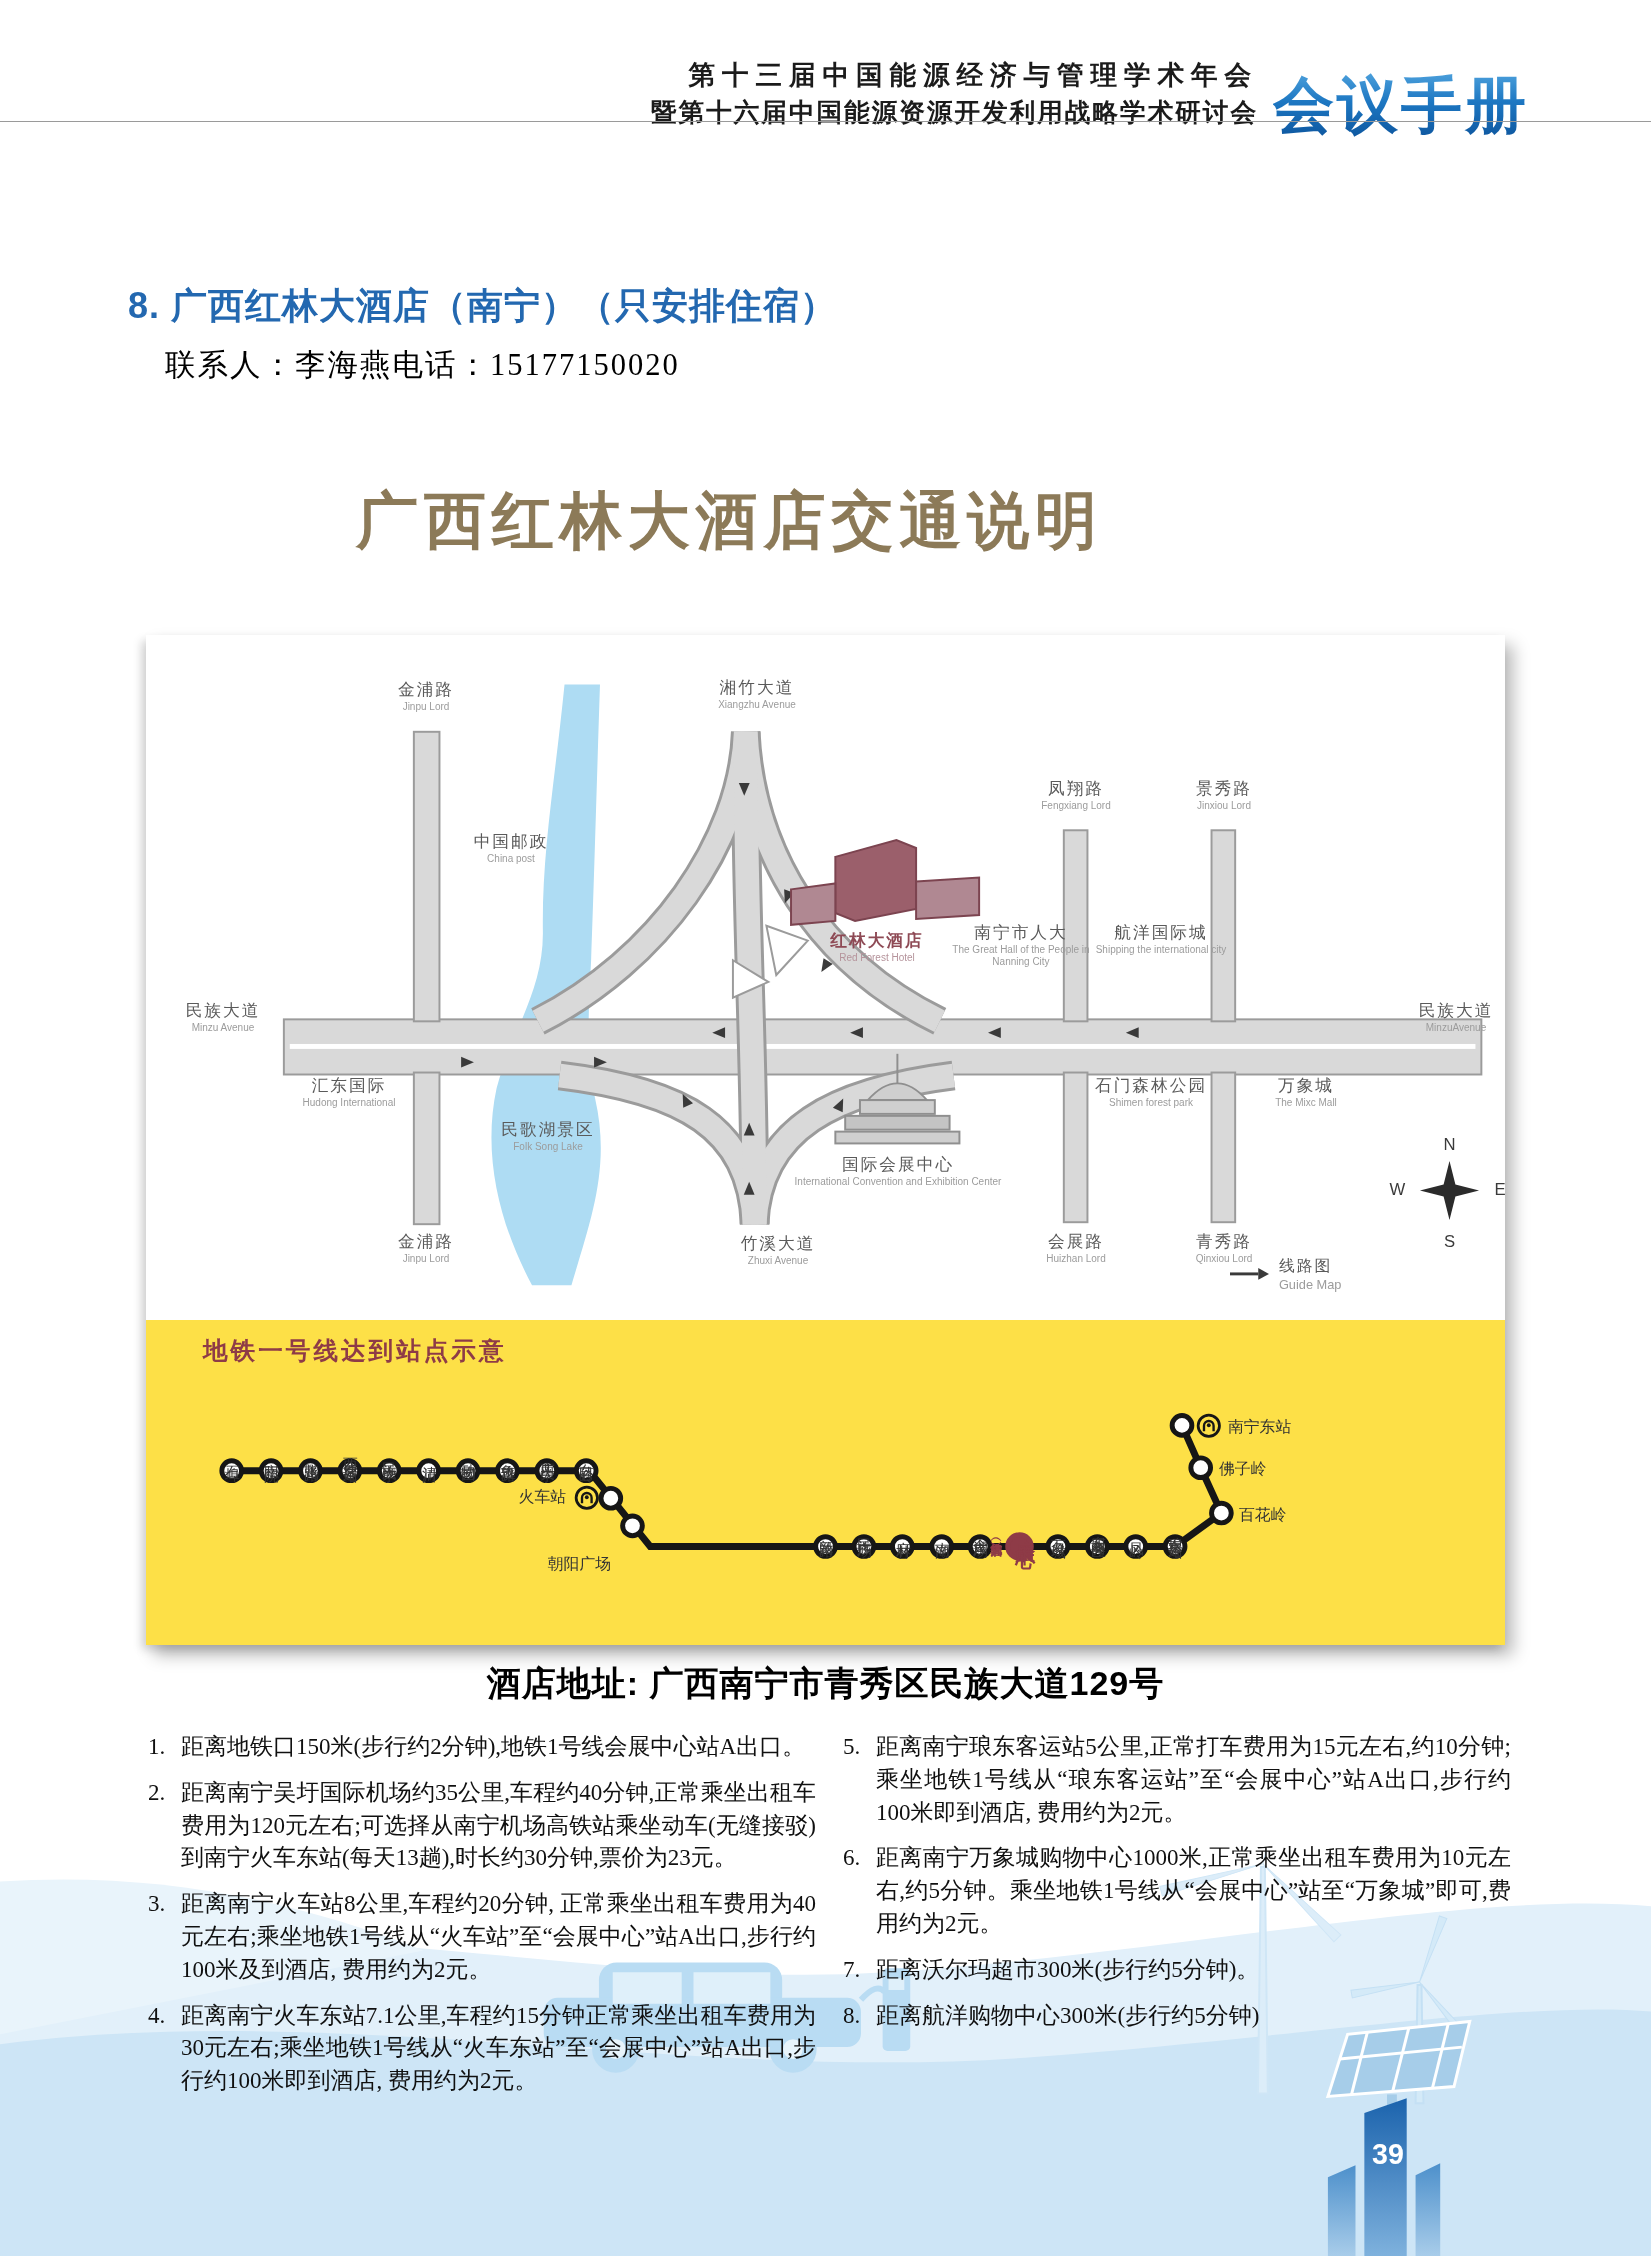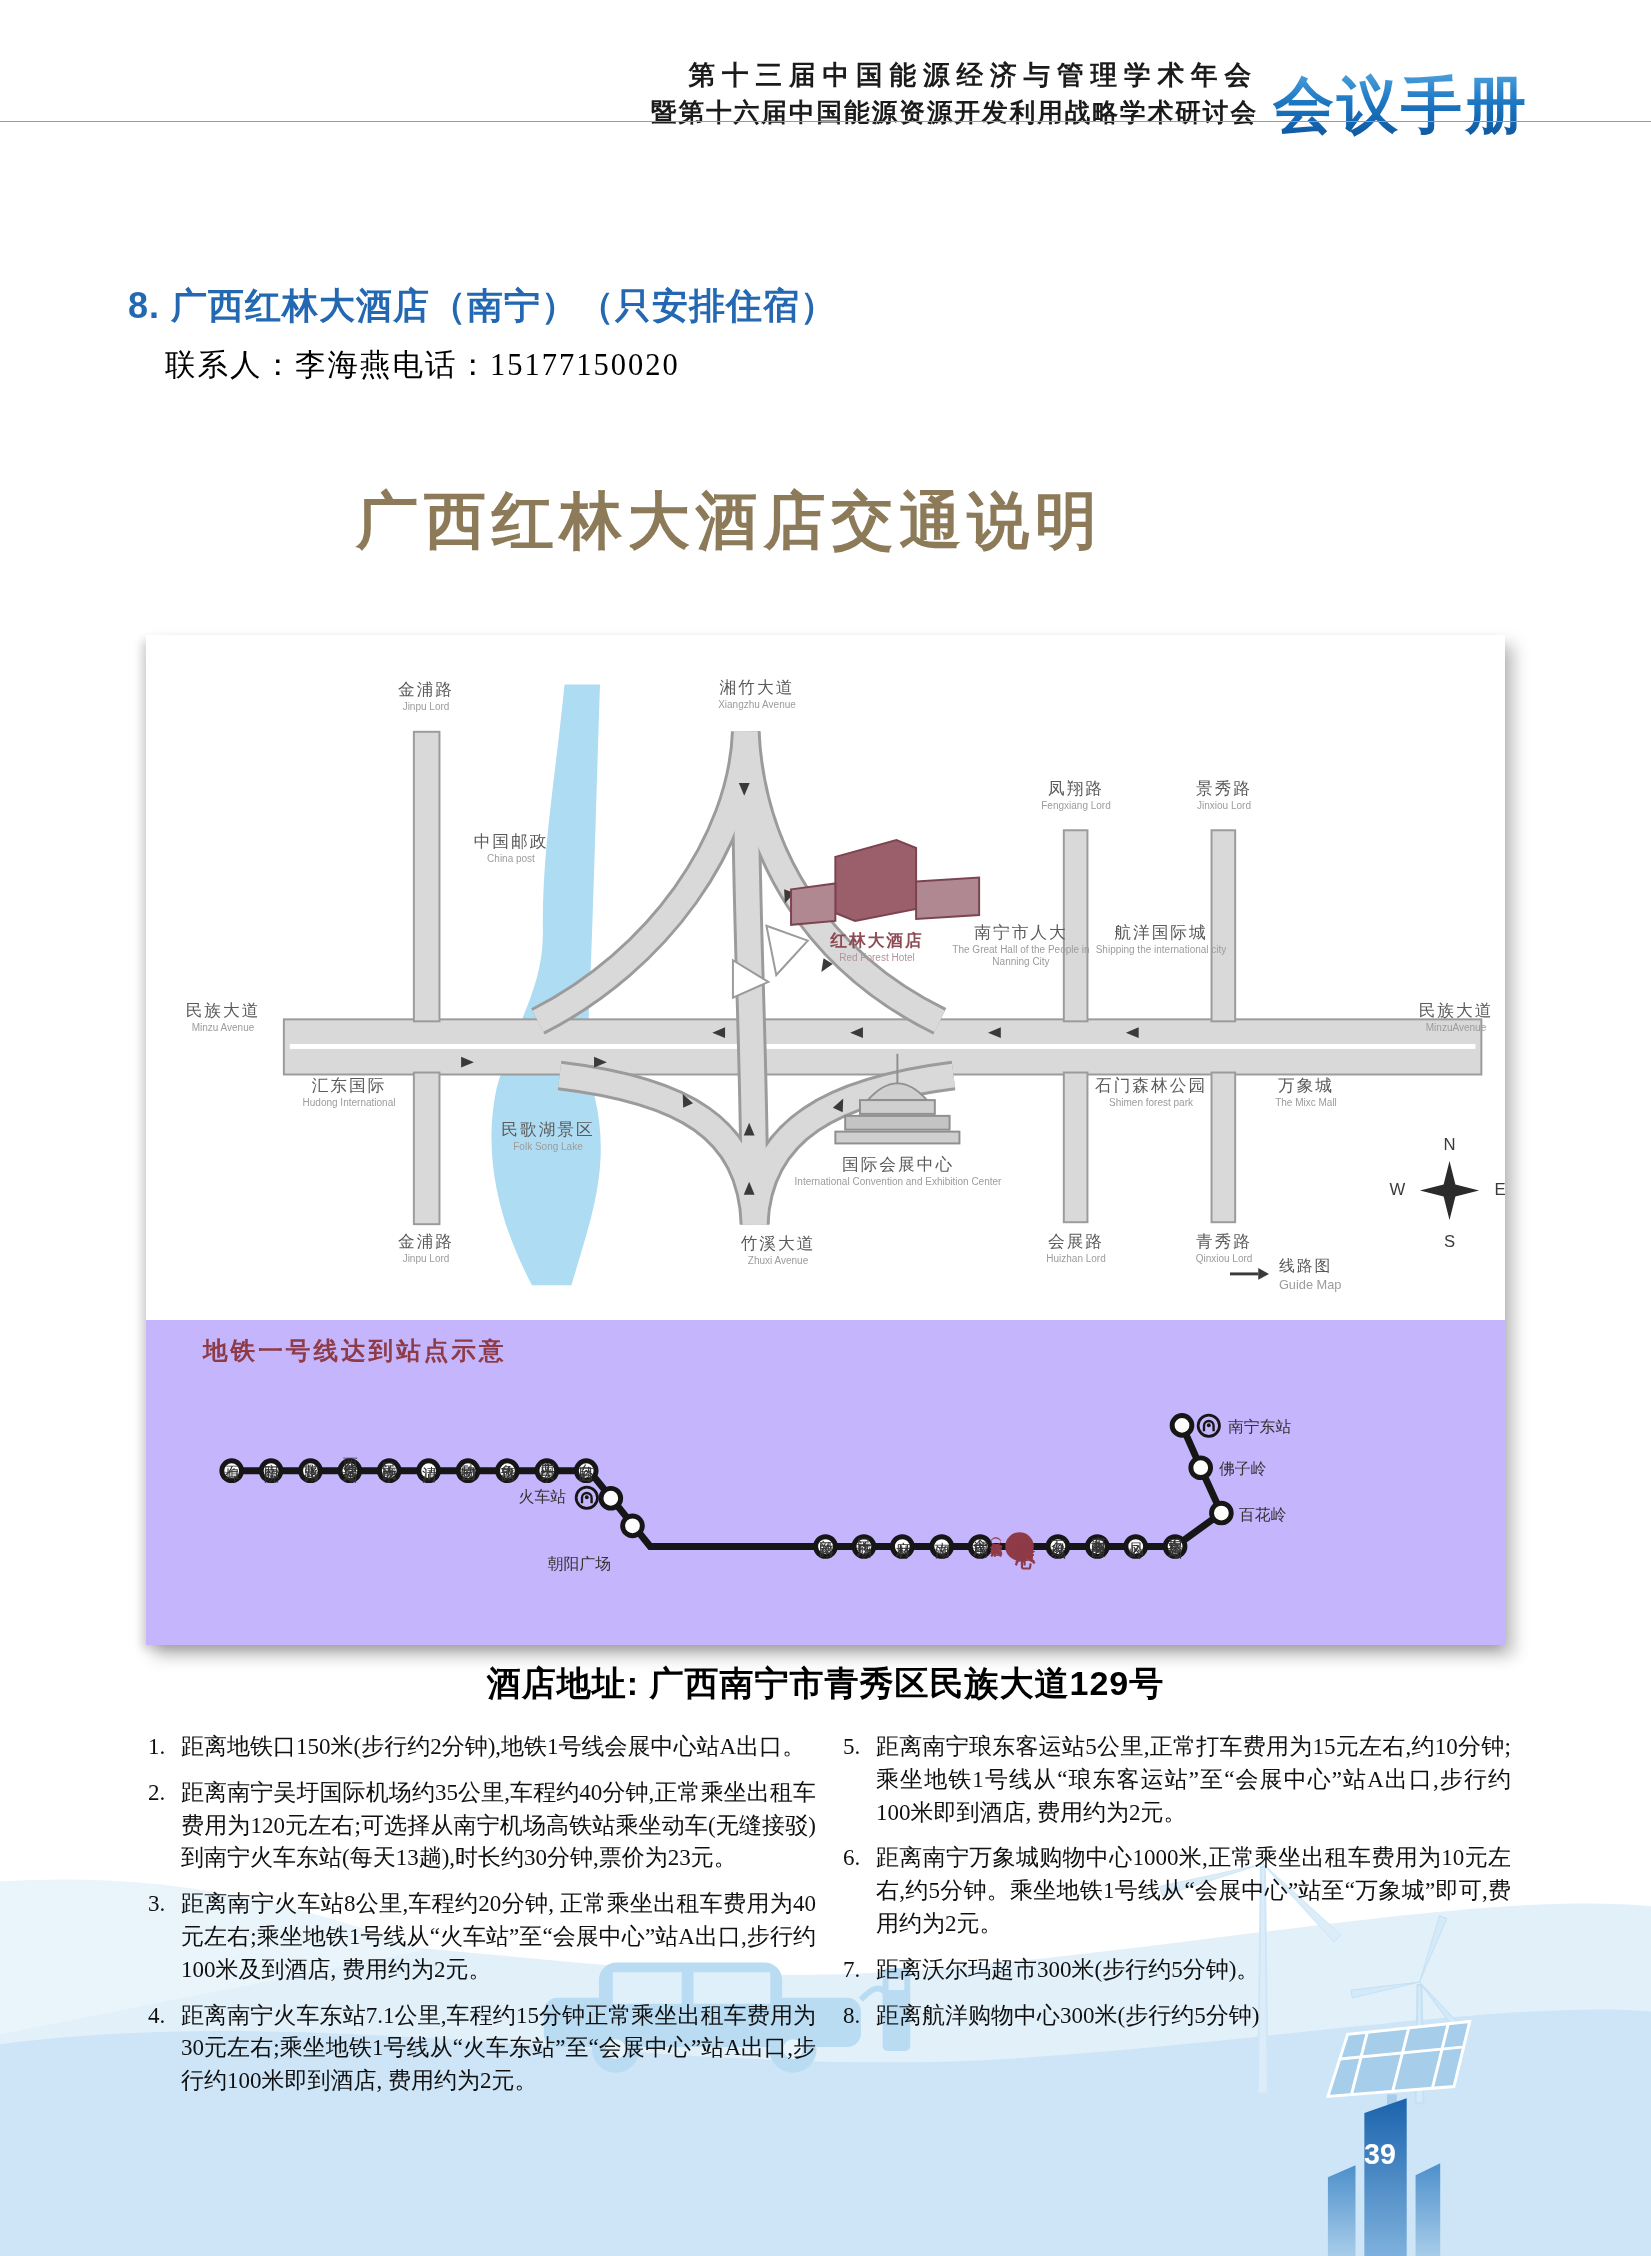--- a/index.html
+++ b/index.html
@@ -42,21 +42,21 @@
            font-size:16.7px;color:#3a3a3a;}
   .compass .n{position:absolute;top:0;left:0;width:69px;}
   .compass .s{position:absolute;top:97px;left:0;width:69px;}
   .compass .w{position:absolute;top:45px;left:-25.6px;}
   .compass .e{position:absolute;top:45px;right:-21.7px;}
   .compass svg{position:absolute;top:23.6px;left:3px;}
   .legend{position:absolute;left:1084px;top:621px;display:flex;align-items:center;gap:9.9px;}
   .legend .t1{font-size:15.8px;color:#5a5a5a;letter-spacing:2px;}
   .legend .t2{font-size:12.8px;color:#9c9c9c;}
   
-  .metromap{position:absolute;left:0;top:685px;width:1359px;height:325px;background:#c4b5fd;}
+  .metromap{position:absolute;left:0;top:685px;width:1359px;height:325px;background:#fde047;}
   .metro-title{position:absolute;left:57px;top:13.8px;font-size:24.6px;font-weight:bold;
                color:#8e3b47;letter-spacing:3px;}
   .metromap svg.rail{position:absolute;left:0;top:0;}
   .vlabel{position:absolute;writing-mode:vertical-rl;text-orientation:upright;
           font-size:14.8px;color:#333;letter-spacing:2px;transform:translateX(-50%);line-height:1;}
   .vlabel.hl{color:#8e3b47;font-weight:bold;font-size:19.7px;}
   .vlabel.hlsub{color:#8e3b47;font-weight:bold;font-size:11.8px;letter-spacing:0;}
   .hlabel{position:absolute;font-size:15.8px;color:#333;white-space:nowrap;}
   .hlabel.ra{text-align:right;}
   .metro-logo{position:absolute;width:25.6px;height:25.6px;}
@@ -64,21 +64,21 @@
   .address{position:absolute;top:1661px;left:146px;width:1359px;text-align:center;
            font-size:34px;font-weight:bold;color:#000;letter-spacing:1px;}
   .dir-col{position:absolute;top:1731px;width:668px;font-family:"Liberation Serif",serif;
            font-size:23px;line-height:1.43;color:#101010;z-index:2;}
   .dir-col.left{left:148px;} .dir-col.right{left:843px;}
   .dir-item{display:flex;margin-bottom:12.8px;}
   .dir-item .n{flex:0 0 33px;}
   .dir-item .t{flex:1;text-align:justify;}
   
   .decor{position:absolute;left:0;top:1852px;width:1652px;height:405px;z-index:0;pointer-events:none;}
-  .page-num{position:absolute;left:1364px;top:2138px;width:48px;z-index:3;
+  .page-num{position:absolute;left:1364px;top:2138px;width:48px;text-align:center;z-index:3;
             font-size:28.6px;font-weight:bold;color:#fff;}
   .z1{z-index:1;}
 </style>
 </head>
 <body>
 
 <div class="page">
 
   <div class="hdr-line1">第十三届中国能源经济与管理学术年会</div>
   <div class="hdr-line2">暨第十六届中国能源资源开发利用战略学术研讨会</div>

